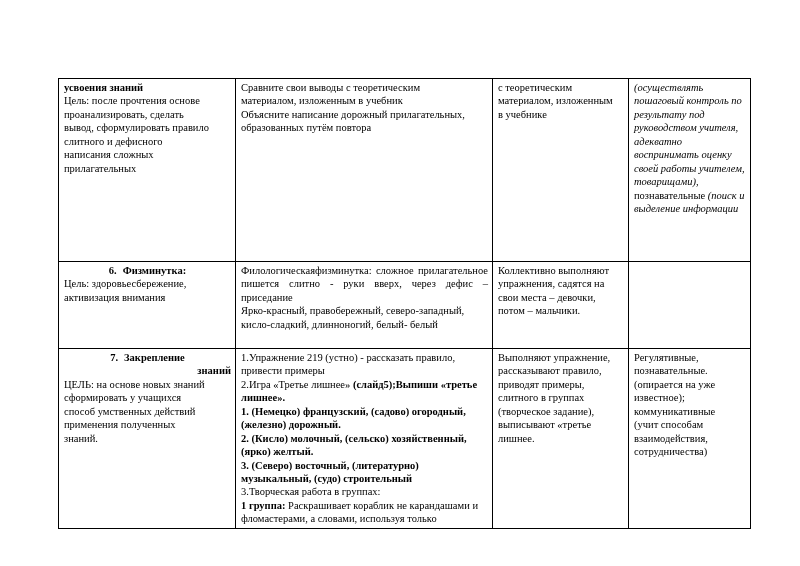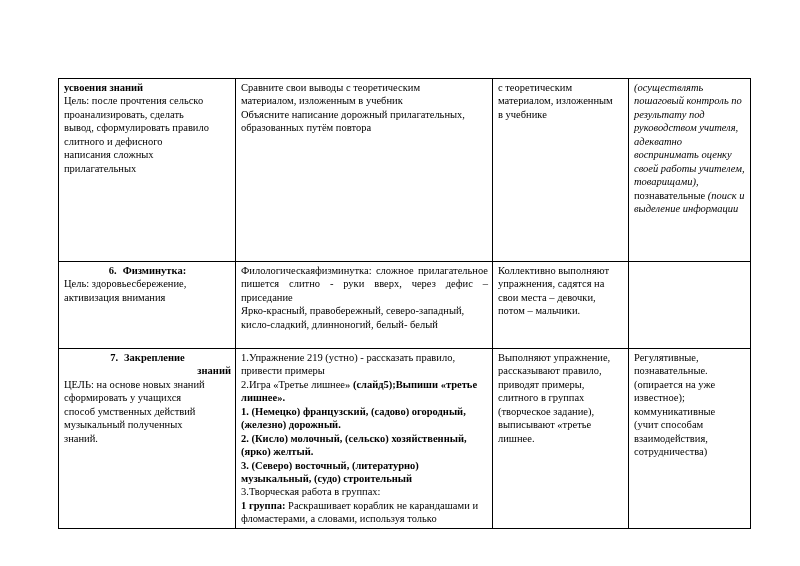--- a/index.html
+++ b/index.html
@@ -72,21 +72,21 @@
         <col class="c2">
         <col class="c3">
         <col class="c4">
     </colgroup>
     <tbody>
 
       <tr class="row1">
 
         <td>
           <p class="b">усвоения знаний</p>
-          <p>Цель: после прочтения сельско</p>
+          <p>Цель: после прочтения основе</p>
           <p>проанализировать,  сделать</p>
           <p>вывод, сформулировать правило</p>
           <p>слитного и дефисного</p>
           <p>написания сложных</p>
           <p>прилагательных</p>
         </td>
 
         <td>
           <p> Сравните свои выводы с теоретическим</p>
           <p>материалом, изложенным в учебник</p>
@@ -136,21 +136,21 @@
       <tr class="row3">
 
         <td>
           <p class="num-head">
             <span class="numlbl">7.</span><span>Закрепление</span>
           </p>
           <p class="righthead">знаний</p>
           <p>ЦЕЛЬ: на основе новых знаний</p>
           <p>сформировать у учащихся</p>
           <p>способ умственных действий</p>
-          <p>музыкальный полученных</p>
+          <p>применения полученных</p>
           <p>знаний.</p>
         </td>
 
         <td>
           <p>1.Упражнение 219 (устно) - рассказать правило, привести примеры</p>
           <p><span>2.Игра «Третье лишнее» </span><span class="b">(слайд5);Выпиши «третье лишнее».</span></p>
           <p class="b">1. (Немецко) французский, (садово) огородный, (железно) дорожный.</p>
           <p class="b">2. (Кисло) молочный,  (сельско) хозяйственный, (ярко) желтый.</p>
           <p class="b">3. (Северо) восточный, (литературно) музыкальный, (судо) строительный</p>
           <p>3.Творческая работа в группах:</p>

